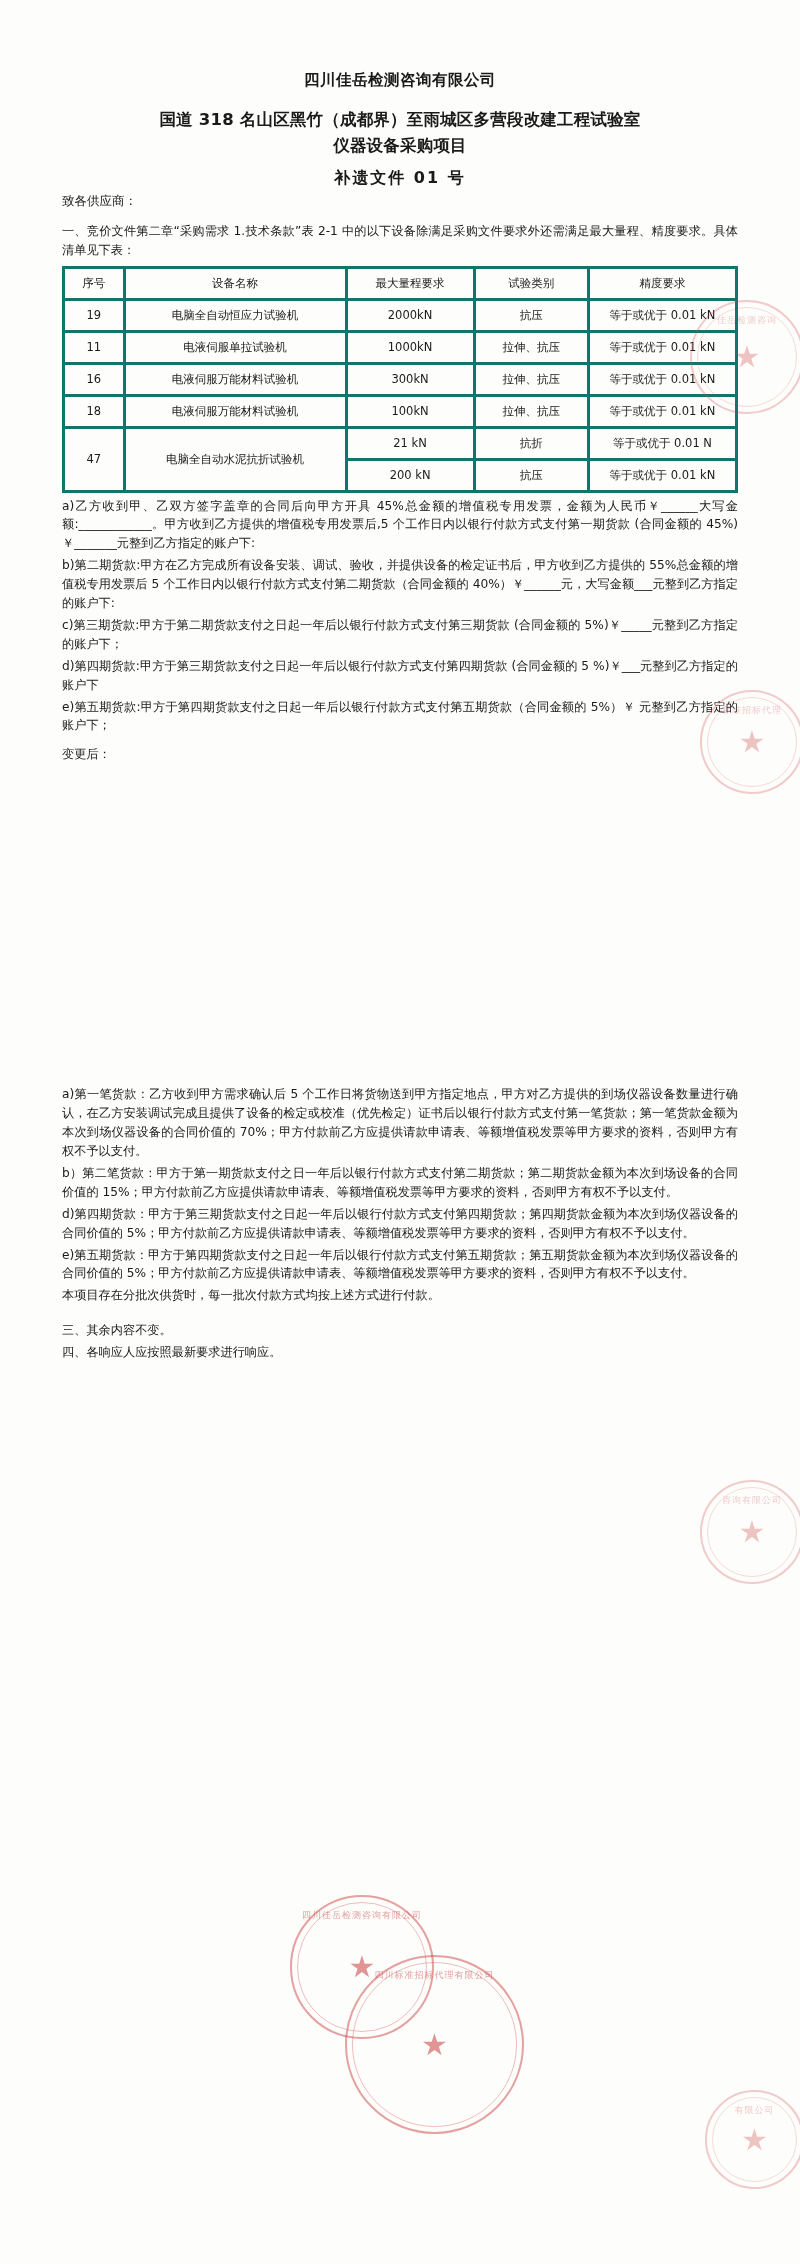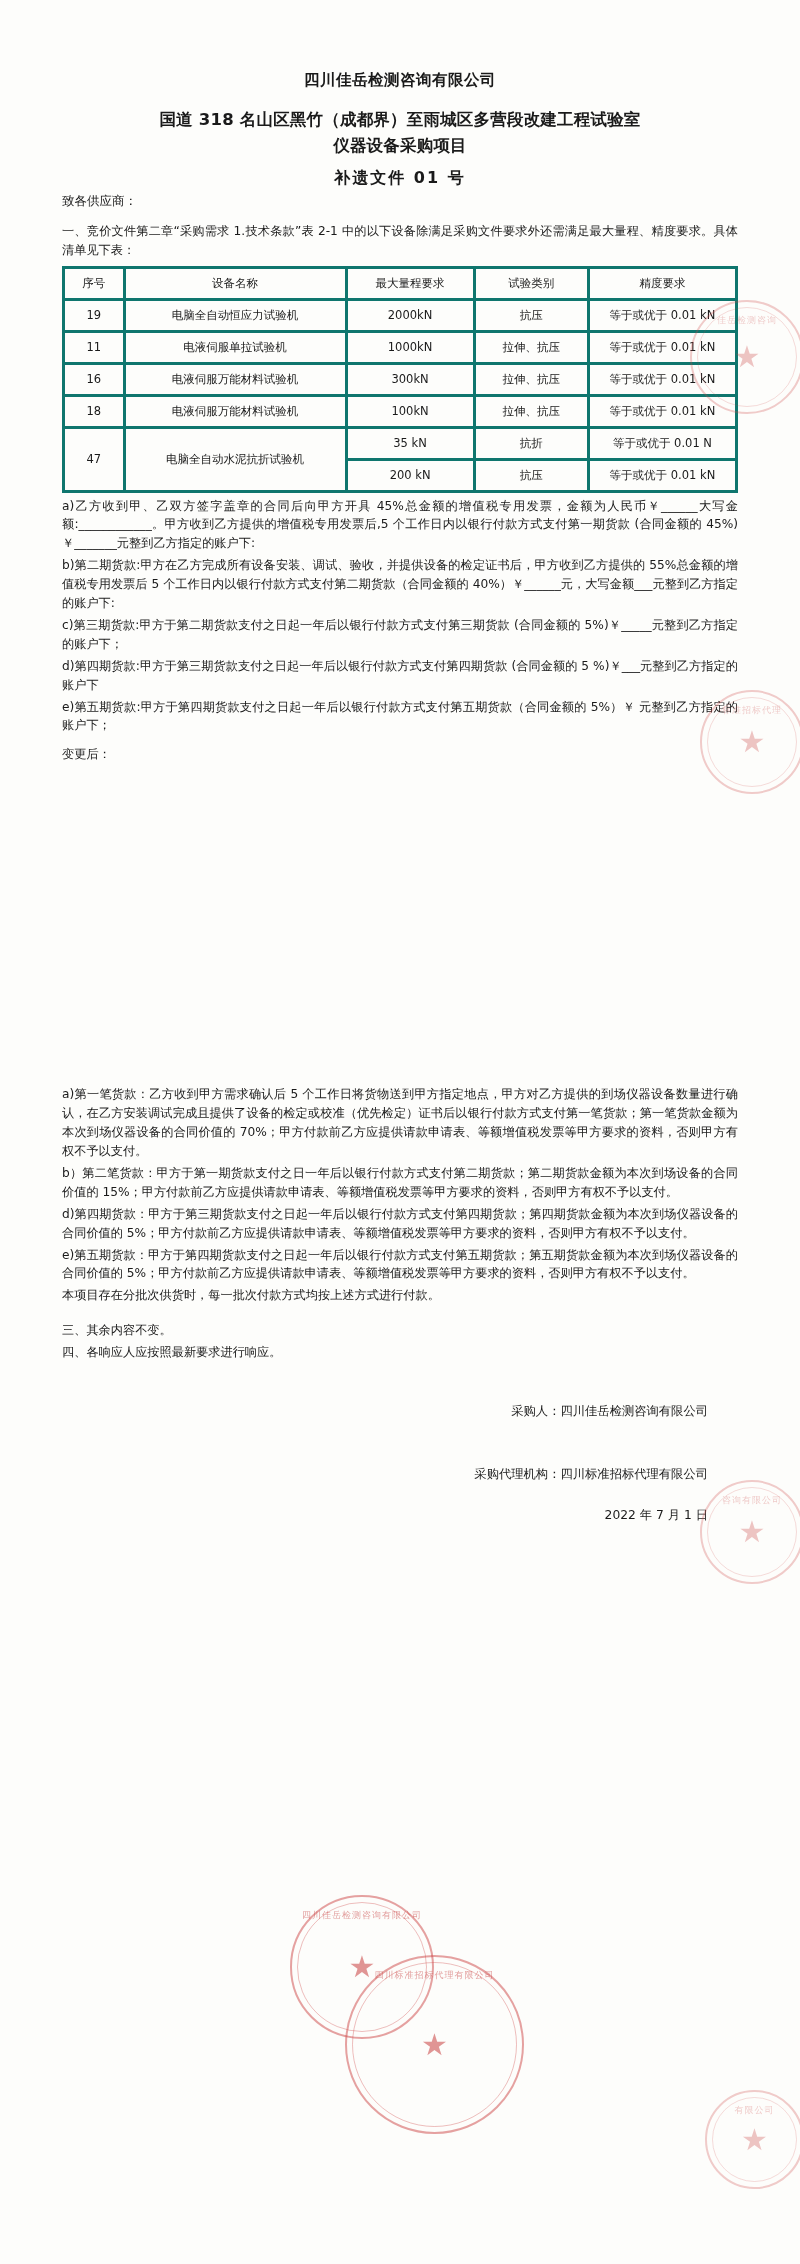--- a/index.html
+++ b/index.html
@@ -212,21 +212,21 @@
         <tr>
           <td>18</td>
           <td>电液伺服万能材料试验机</td>
           <td>100kN</td>
           <td>拉伸、抗压</td>
           <td>等于或优于 0.01 kN</td>
         </tr>
         <tr>
           <td rowspan="2">47</td>
           <td rowspan="2">电脑全自动水泥抗折试验机</td>
-          <td>35 kN</td>
+          <td>21 kN</td>
           <td>抗折</td>
           <td>等于或优于 0.01 N</td>
         </tr>
         <tr>
           <td>200 kN</td>
           <td>抗压</td>
           <td>等于或优于 0.01 kN</td>
         </tr>
       </tbody>
     </table>
@@ -243,24 +243,15 @@
 
     <div class="para">a)第一笔货款：乙方收到甲方需求确认后 5 个工作日将货物送到甲方指定地点，甲方对乙方提供的到场仪器设备数量进行确认，在乙方安装调试完成且提供了设备的检定或校准（优先检定）证书后以银行付款方式支付第一笔货款；第一笔货款金额为本次到场仪器设备的合同价值的 70%；甲方付款前乙方应提供请款申请表、等额增值税发票等甲方要求的资料，否则甲方有权不予以支付。</div>
     <div class="para">b）第二笔货款：甲方于第一期货款支付之日一年后以银行付款方式支付第二期货款；第二期货款金额为本次到场设备的合同价值的 15%；甲方付款前乙方应提供请款申请表、等额增值税发票等甲方要求的资料，否则甲方有权不予以支付。</div>
     <div class="para">d)第四期货款：甲方于第三期货款支付之日起一年后以银行付款方式支付第四期货款；第四期货款金额为本次到场仪器设备的合同价值的 5%；甲方付款前乙方应提供请款申请表、等额增值税发票等甲方要求的资料，否则甲方有权不予以支付。</div>
     <div class="para">e)第五期货款：甲方于第四期货款支付之日起一年后以银行付款方式支付第五期货款；第五期货款金额为本次到场仪器设备的合同价值的 5%；甲方付款前乙方应提供请款申请表、等额增值税发票等甲方要求的资料，否则甲方有权不予以支付。</div>
     <div class="para">本项目存在分批次供货时，每一批次付款方式均按上述方式进行付款。</div>
 
     <div class="para" style="margin-top:16px;">三、其余内容不变。</div>
     <div class="para">四、各响应人应按照最新要求进行响应。</div>
 
-    <div class="signature">
-      <div class="sig-line">
-        <span>采购人：</span><span>四川佳岳检测咨询有限公司</span>
-      </div>
-      <div class="sig-line">
-        <span>采购代理机构：</span><span>四川标准招标代理有限公司</span>
-      </div>
-      <div class="sig-line">2022 年 7 月 1 日</div>
-    </div>
 
   </div>
 </div>
 
 </body></html>

